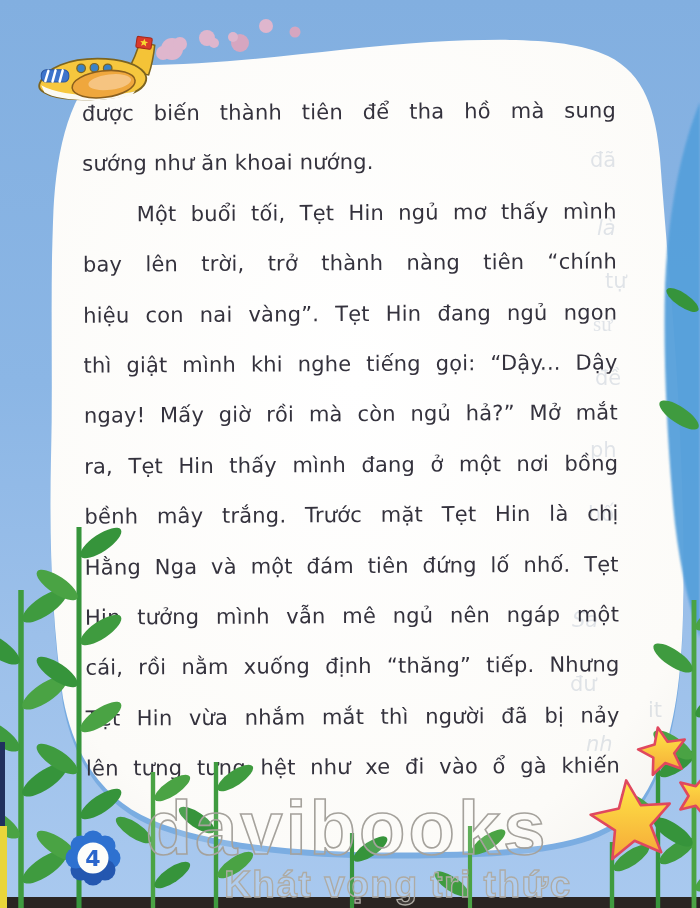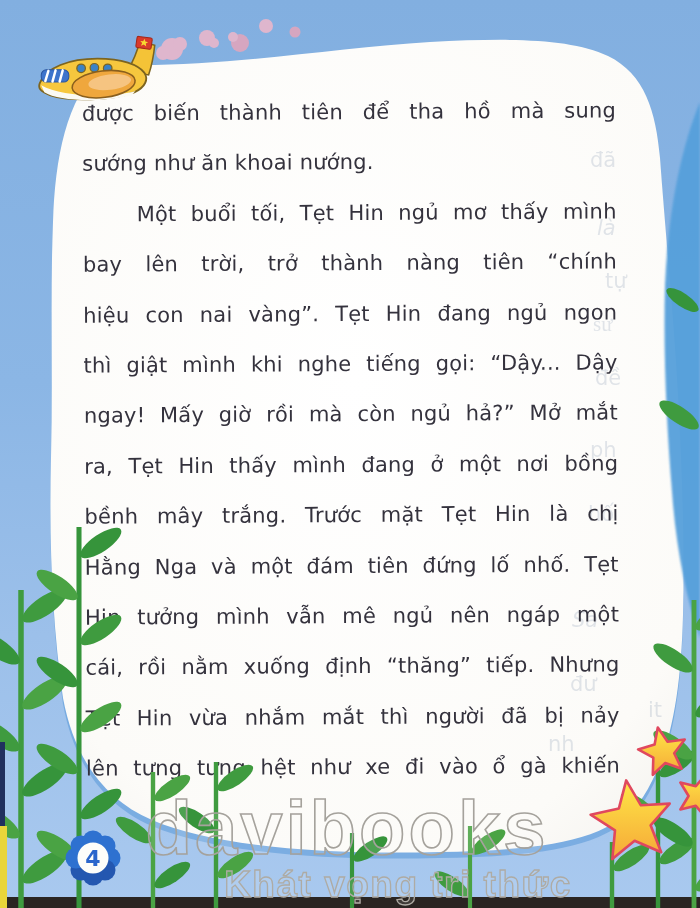--- a/index.html
+++ b/index.html
@@ -48,21 +48,21 @@
 <div class="ghosts">
     <span style="left: 590px; top: 148px;">đã</span>
     <span style="left: 597px; top: 216px; font-style: italic;">là</span>
     <span style="left: 605px; top: 258px; margin-top: 11px;">tự</span>
     <span style="left: 593px; top: 312px; font-family: Liberation Serif, serif;">sư</span>
     <span style="left: 595px; top: 366px;">đề</span>
     <span style="left: 590px; top: 438px;">ph</span>
     <span style="left: 588px; top: 502px; text-align: center;">hố</span>
     <span style="left: 572px; top: 608px; font-style: italic;">Sa</span>
     <span style="left: 570px; top: 672px;">đư</span>
-    <span style="left: 548px; top: 732px;">nh</span>
+    <span style="left: 586px; top: 732px; font-style: italic;">nh</span>
     <span style="left: 648px; top: 698px;">it</span>
   </div>
 
 <div class="story">
     <div class="line">được biến thành tiên để tha hồ mà sung</div>
     <div class="line para-end">sướng như ăn khoai nướng.</div>
     <div class="line para-start">Một buổi tối, Tẹt Hin ngủ mơ thấy mình</div>
     <div class="line">bay lên trời, trở thành nàng tiên “chính</div>
     <div class="line">hiệu con nai vàng”. Tẹt Hin đang ngủ ngon</div>
     <div class="line">thì giật mình khi nghe tiếng gọi: “Dậy... Dậy</div>

